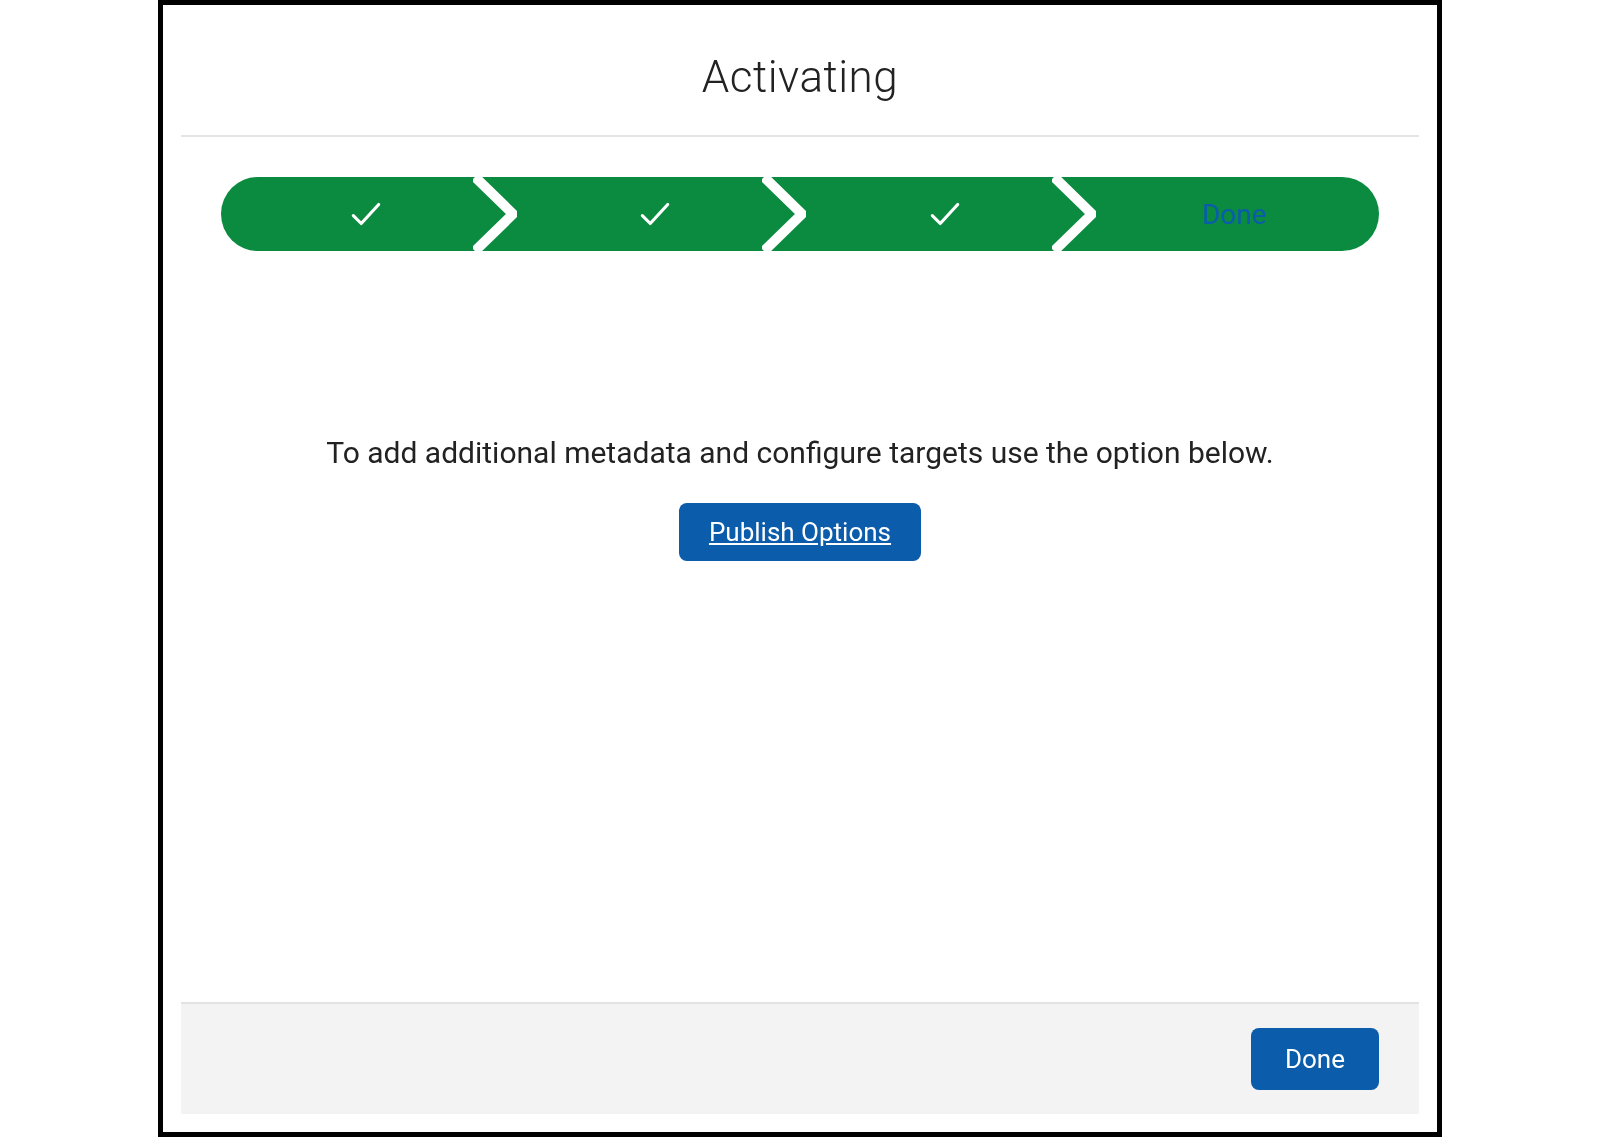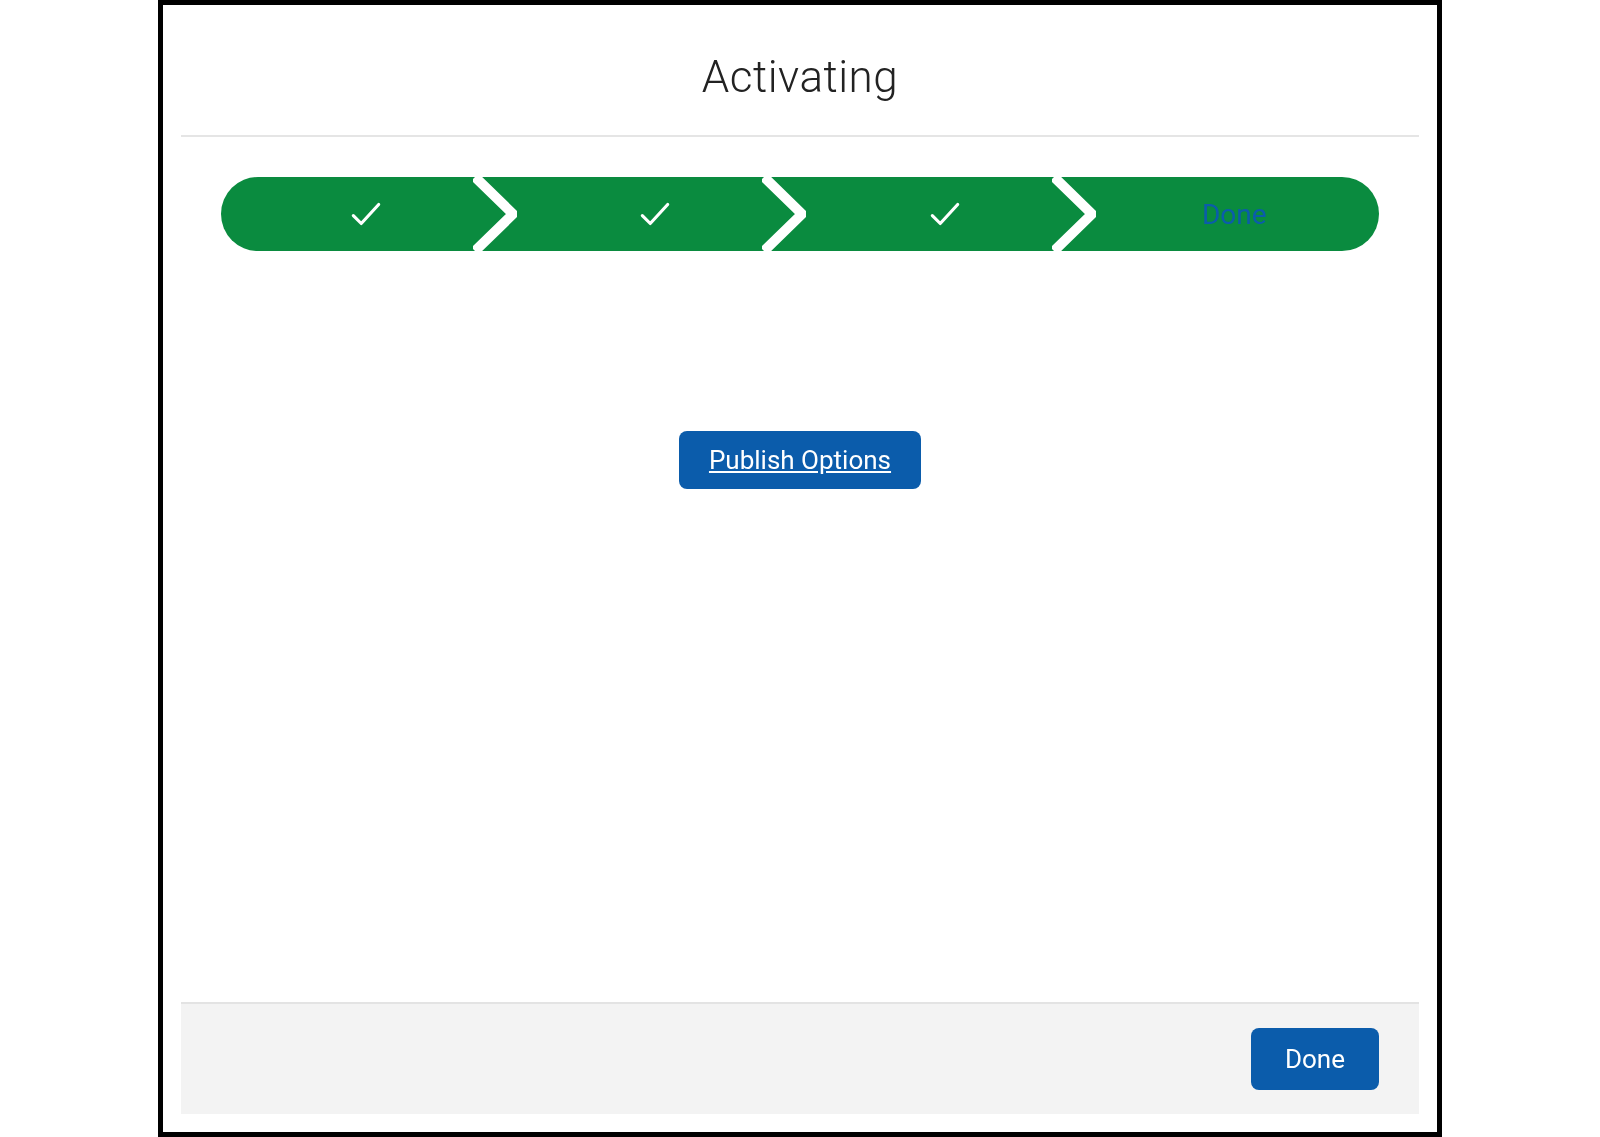--- a/index.html
+++ b/index.html
@@ -188,20 +188,21 @@
           </span>
         </div>
 
         <div class="step last">
           <span class="step-label">Done</span>
         </div>
 
       </div>
 
       <div class="center-block">
+        <p class="instruction">To add additional metadata and configure targets use the option below.</p>
         <button class="btn btn-primary">Publish Options</button>
       </div>
 
     </div>
 
     <div class="modal-footer">
       <button class="btn btn-done">Done</button>
     </div>
 
   </div>

